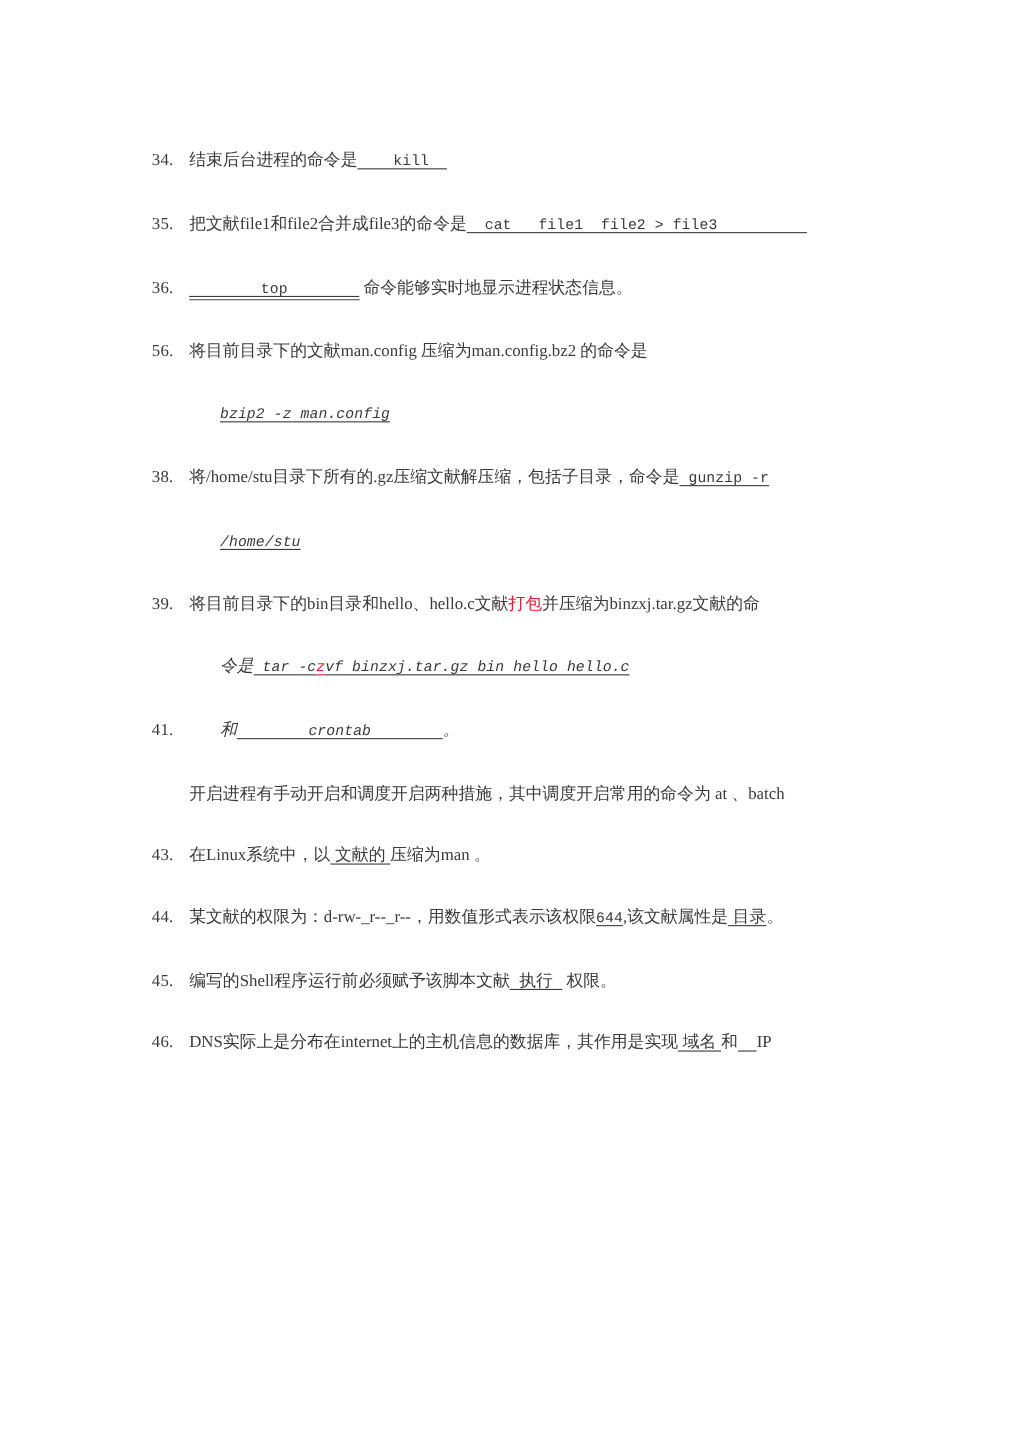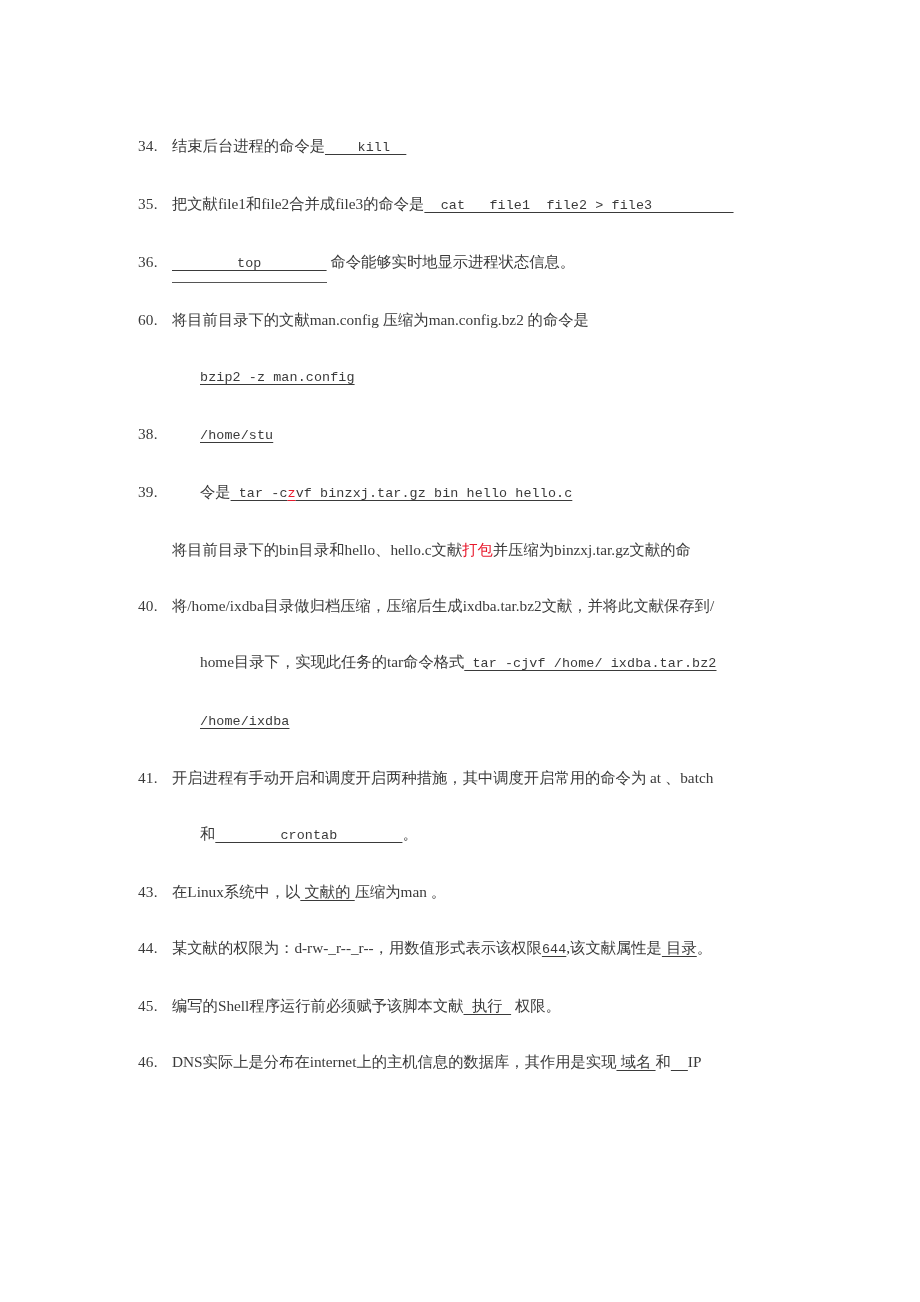--- a/index.html
+++ b/index.html
@@ -55,39 +55,40 @@
     display: block;
     margin-left: 34px;
     font-size: 15.3px;
   }
   .line {
     display: block;
     white-space: nowrap;
   }
   .line.indent {
     margin-left: 28px;
+    font-style: italic;
   }
   .line.indent0 {
     margin-left: 0;
   }
 
   
   .ans {
     text-decoration: underline;
     text-decoration-thickness: 1px;
     text-underline-offset: 3px;
     white-space: pre;
   }
   .ans-dbl {
     text-decoration: underline;
     text-decoration-thickness: 1px;
     text-underline-offset: 3px;
     white-space: pre;
     border-bottom: 1px solid #555;
-    padding-bottom: 11px;
+    padding-bottom: 1px;
   }
   .red {
     color: #e8192c;
   }
   .strike {
     text-decoration: line-through;
     text-decoration-thickness: 1px;
   }
   .strike .ans {
     text-decoration: underline line-through;
@@ -121,52 +122,45 @@
           <span class="line indent0"><span class="sp">把文献file1和file2合并成file3的命令是</span><span class="ans mono">  cat   file1  file2 &gt; file3          </span></span>
         </span>
       </div>
       <div class="q">
         <span class="q-num">36.</span>
         <span class="q-body">
           <span class="line indent0"><span class="ans-dbl mono">        top        </span><span class="sp"> 命令能够实时地显示进程状态信息。</span></span>
         </span>
       </div>
       <div class="q">
-        <span class="q-num">60.</span>
+        <span class="q-num">56.</span>
         <span class="q-body">
           <span class="line indent0"><span class="sp">将目前目录下的文献man.config 压缩为man.config.bz2 的命令是</span></span>
           <span class="line indent"><span class="ans mono">bzip2 -z man.config</span></span>
         </span>
       </div>
       <div class="q">
         <span class="q-num">38.</span>
         <span class="q-body">
+          <span class="line indent0"><span class="sp">将/home/stu目录下所有的.gz压缩文献解压缩，包括子目录，命令是</span><span class="ans mono"> gunzip -r</span></span>
           <span class="line indent"><span class="ans mono">/home/stu</span></span>
         </span>
       </div>
       <div class="q">
         <span class="q-num">39.</span>
         <span class="q-body">
+          <span class="line indent0"><span class="sp">将目前目录下的bin目录和hello、hello.c文献</span><span class="red sp">打包</span><span class="sp">并压缩为binzxj.tar.gz文献的命</span></span>
           <span class="line indent"><span class="sp">令是</span><span class="ans mono"> tar -c</span><span class="ans red mono">z</span><span class="ans mono">vf binzxj.tar.gz bin hello hello.c</span></span>
-          <span class="line indent0"><span class="sp">将目前目录下的bin目录和hello、hello.c文献</span><span class="red sp">打包</span><span class="sp">并压缩为binzxj.tar.gz文献的命</span></span>
-        </span>
-      </div>
-      <div class="q">
-        <span class="q-num">40.</span>
-        <span class="q-body">
-          <span class="line indent0"><span class="sp">将/home/ixdba目录做归档压缩，压缩后生成ixdba.tar.bz2文献，并将此文献保存到/</span></span>
-          <span class="line indent"><span class="sp">home目录下，实现此任务的tar命令格式</span><span class="ans mono"> tar -cjvf /home/ ixdba.tar.bz2</span></span>
-          <span class="line indent"><span class="ans mono">/home/ixdba</span></span>
         </span>
       </div>
       <div class="q">
         <span class="q-num">41.</span>
         <span class="q-body">
+          <span class="line indent"><span class="sp">和</span><span class="ans mono">        crontab        </span><span class="sp">。</span></span>
           <span class="line indent0"><span class="sp">开启进程有手动开启和调度开启两种措施，其中调度开启常用的命令为 at 、batch</span></span>
-          <span class="line indent"><span class="sp">和</span><span class="ans mono">        crontab        </span><span class="sp">。</span></span>
         </span>
       </div>
       <div class="q">
         <span class="q-num">43.</span>
         <span class="q-body">
           <span class="line indent0"><span class="sp">在Linux系统中，以</span><span class="ans cjk"> 文献的 </span><span class="sp">压缩为man 。</span></span>
         </span>
       </div>
       <div class="q">
         <span class="q-num">44.</span>

